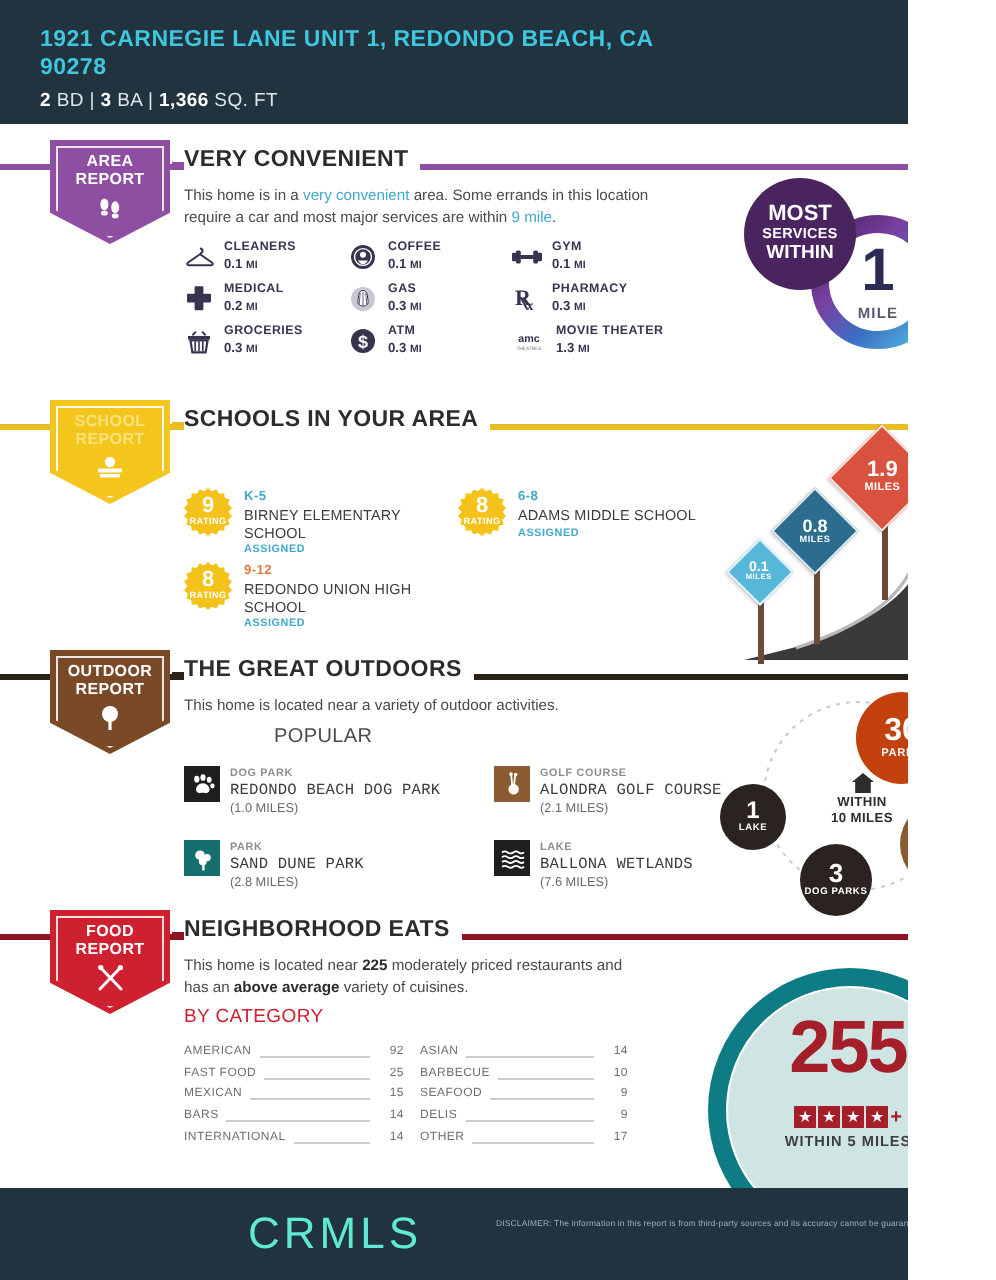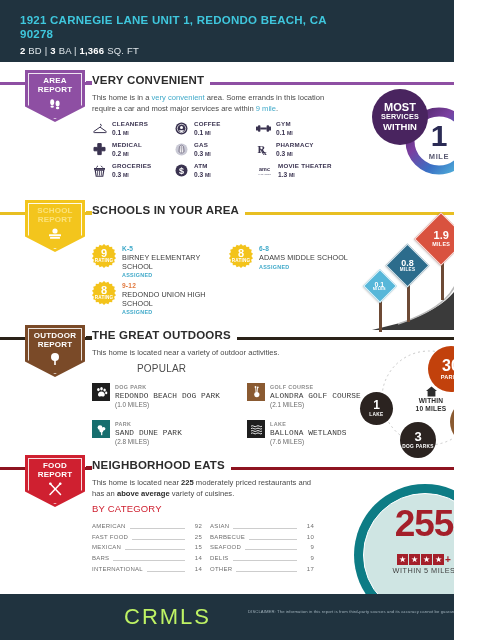--- a/index.html
+++ b/index.html
@@ -167,25 +167,25 @@
     position: absolute; left: 0; top: 22px; width: 148px; text-align: center;
     font-size: 37px; font-weight: bold; color: #a41f2a; line-height: 36px; letter-spacing: -1px;
   }
   .eats-stars { position: absolute; left: 0; top: 66px; width: 148px; text-align:center; }
   .eats-stars .stbox {
     display: inline-block; width: 11px; height: 11px; background: #a41f2a; color: #fff;
     font-size: 8px; line-height: 11px; text-align: center; margin-right: 1px; vertical-align: middle;
   }
   .eats-stars .plus { color: #a41f2a; font-size: 10px; font-weight: bold; vertical-align: middle; }
   .eats-within { position: absolute; left: 0; top: 82px; width: 148px; text-align: center;
-    font-size: 7.3px; font-weight: normal; color: #3e3e3e; letter-spacing: .5px; }
+    font-size: 7.3px; font-weight: bold; color: #3e3e3e; letter-spacing: .5px; }
 
   
   .footer { position: absolute; left: 0; top: 594px; width: 498px; height: 46px; background: #20333f; }
-  .crmls { position: absolute; left: 124px; top: 10px; font-size: 22px; color: #bef264; letter-spacing: 2px; font-weight: normal; }
+  .crmls { position: absolute; left: 124px; top: 10px; font-size: 22px; color: #5eead4; letter-spacing: 2px; font-weight: normal; }
   .disclaimer { position: absolute; left: 248px; top: 609px; width: 248px; font-size: 4.2px; color: #9fb0ba; letter-spacing: .1px; }
 
   .hl-blue { color: #3fa9c9; }
   .hl-orange { color: #e27a3f; }
   .hl-dark { color: #2c2c2c; font-weight: bold; }
 </style>
 </head>
 <body>
 
 <div id="page">

